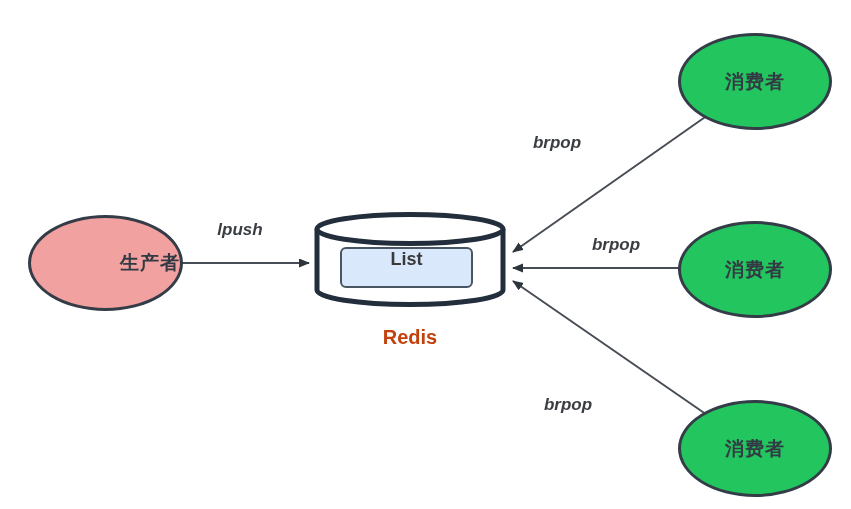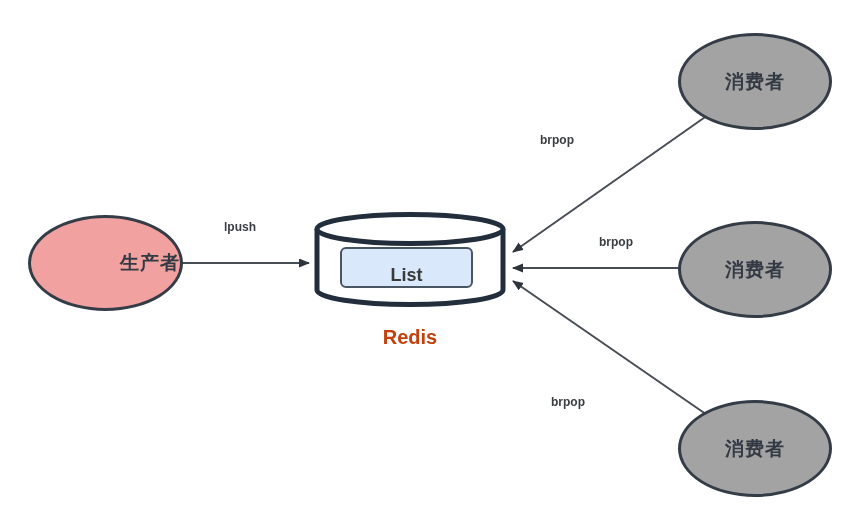--- a/index.html
+++ b/index.html
@@ -40,21 +40,21 @@
     top: 215px;
     width: 155px;
     height: 96px;
     background: #F1A1A0;
     justify-content: flex-end;
   }
   .consumer {
     left: 678px;
     width: 154px;
     height: 97px;
-    background: #a3a3a3;
+    background: #22c55e;
   }
   .consumer-top    { top: 33px; }
   .consumer-middle { top: 221px; }
   .consumer-bottom { top: 400px; }
   .node-label {
     font-size: 19px;
     font-weight: 700;
     color: #333A44;
     letter-spacing: 1px;
   }
@@ -69,21 +69,21 @@
   .list-box {
     position: absolute;
     left: 340px;
     top: 247px;
     width: 133px;
     height: 41px;
     background: #D9E8FB;
     border: 2px solid #495561;
     border-radius: 6px;
     display: flex;
-    align-items: flex-end;
+    align-items: flex-start;
     justify-content: center;
     z-index: 3;
     box-sizing: border-box;
     font-size: 18px;
     font-weight: 700;
     color: #3A3A3A;
   }
   .redis-label {
     position: absolute;
     left: 312px;
@@ -92,24 +92,25 @@
     text-align: center;
     font-size: 20px;
     font-weight: 700;
     color: #c2410c;
     z-index: 2;
   }
   .edge-label {
     position: absolute;
     width: 80px;
     text-align: center;
-    font-size: 12px;
+    font-size: 17px;
     font-weight: 700;
     color: #3A3E42;
     z-index: 2;
+    font-style: italic;
   }
   .label-lpush        { left: 200px; top: 220px; }
   .label-brpop-top    { left: 517px; top: 133px; }
   .label-brpop-middle { left: 576px; top: 235px; }
   .label-brpop-bottom { left: 528px; top: 395px; }
 </style>
 </head>
 <body>
 
 <div class="canvas">

